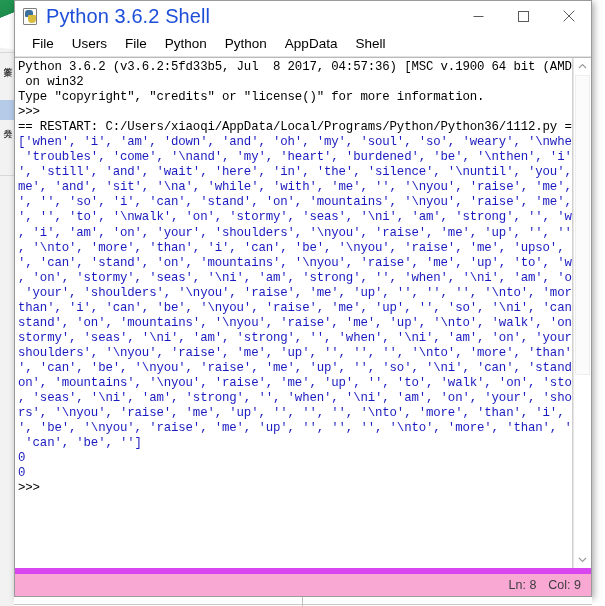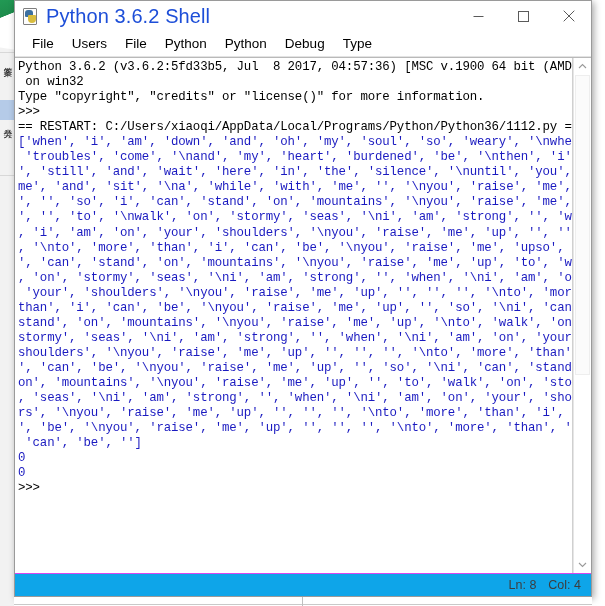--- a/index.html
+++ b/index.html
@@ -210,22 +210,22 @@
     height: 300px;
     background: #fbfbfb;
     border: 1px solid #eeeeee;
     box-sizing: border-box;
   }
 
   
   #statusbar {
     height: 22px;
     min-height: 22px;
-    background: #0ea5e9;
-    border-top: 1px solid #d946ef;
+    background: #f9a8d4;
+    border-top: 6px solid #d946ef;
     display: flex;
     align-items: center;
     justify-content: flex-end;
     padding-right: 10px;
     gap: 12px;
   }
   #statusbar .status-cell {
     font-size: 12.5px;
     color: #3d3d3d;
     white-space: nowrap;
@@ -302,22 +302,22 @@
         </div>
       </div>
     </div>
 
     <div id="menubar">
       <div class="menu-item">File</div>
       <div class="menu-item">Users</div>
       <div class="menu-item">File</div>
       <div class="menu-item">Python</div>
       <div class="menu-item">Python</div>
-      <div class="menu-item">Debug</div>
-      <div class="menu-item">Type</div>
+      <div class="menu-item">AppData</div>
+      <div class="menu-item">Shell</div>
     </div>
 
     <div id="body-area">
       <div id="text-pane">
         <div id="console"><span class="ln banner">Python 3.6.2 (v3.6.2:5fd33b5, Jul  8 2017, 04:57:36) [MSC v.1900 64 bit (AMD64)]</span><span class="ln banner"> on win32</span><span class="ln banner">Type "copyright", "credits" or "license()" for more information.</span><span class="ln prompt">&gt;&gt;&gt;</span><span class="ln restart">== RESTART: C:/Users/xiaoqi/AppData/Local/Programs/Python/Python36/1112.py ==</span><span class="ln out">['when', 'i', 'am', 'down', 'and', 'oh', 'my', 'soul', 'so', 'weary', '\nwhen',</span><span class="ln out"> 'troubles', 'come', '\nand', 'my', 'heart', 'burdened', 'be', '\nthen', 'i', 'am</span><span class="ln out">', 'still', 'and', 'wait', 'here', 'in', 'the', 'silence', '\nuntil', 'you', 'co</span><span class="ln out">me', 'and', 'sit', '\na', 'while', 'with', 'me', '', '\nyou', 'raise', 'me', 'up</span><span class="ln out">', '', 'so', 'i', 'can', 'stand', 'on', 'mountains', '\nyou', 'raise', 'me', 'up</span><span class="ln out">', '', 'to', '\nwalk', 'on', 'stormy', 'seas', '\ni', 'am', 'strong', '', 'when'</span><span class="ln out">, 'i', 'am', 'on', 'your', 'shoulders', '\nyou', 'raise', 'me', 'up', '', '', ''</span><span class="ln out">, '\nto', 'more', 'than', 'i', 'can', 'be', '\nyou', 'raise', 'me', 'upso', '\ni</span><span class="ln out">', 'can', 'stand', 'on', 'mountains', '\nyou', 'raise', 'me', 'up', 'to', 'walk'</span><span class="ln out">, 'on', 'stormy', 'seas', '\ni', 'am', 'strong', '', 'when', '\ni', 'am', 'on',</span><span class="ln out"> 'your', 'shoulders', '\nyou', 'raise', 'me', 'up', '', '', '', '\nto', 'more', '</span><span class="ln out">than', 'i', 'can', 'be', '\nyou', 'raise', 'me', 'up', '', 'so', '\ni', 'can', '</span><span class="ln out">stand', 'on', 'mountains', '\nyou', 'raise', 'me', 'up', '\nto', 'walk', 'on', '</span><span class="ln out">stormy', 'seas', '\ni', 'am', 'strong', '', 'when', '\ni', 'am', 'on', 'your', '</span><span class="ln out">shoulders', '\nyou', 'raise', 'me', 'up', '', '', '', '\nto', 'more', 'than', 'i</span><span class="ln out">', 'can', 'be', '\nyou', 'raise', 'me', 'up', '', 'so', '\ni', 'can', 'stand', '</span><span class="ln out">on', 'mountains', '\nyou', 'raise', 'me', 'up', '', 'to', 'walk', 'on', 'stormy'</span><span class="ln out">, 'seas', '\ni', 'am', 'strong', '', 'when', '\ni', 'am', 'on', 'your', 'shoulde</span><span class="ln out">rs', '\nyou', 'raise', 'me', 'up', '', '', '', '\nto', 'more', 'than', 'i', 'can</span><span class="ln out">', 'be', '\nyou', 'raise', 'me', 'up', '', '', '', '\nto', 'more', 'than', 'i',</span><span class="ln out"> 'can', 'be', '']</span><span class="ln out">0</span><span class="ln out">0</span><span class="ln prompt">&gt;&gt;&gt;</span></div>
       </div>
 
       <div id="vscroll">
         <div class="arrow">
           <svg width="9" height="7" viewBox="0 0 9 7" aria-hidden="true">
@@ -329,21 +329,21 @@
         <div class="arrow">
           <svg width="9" height="7" viewBox="0 0 9 7" aria-hidden="true">
             <polyline points="1,2 4.5,5.5 8,2" fill="none" stroke="#9a9a9a" stroke-width="1.1"></polyline>
           </svg>
         </div>
       </div>
     </div>
 
     <div id="statusbar">
       <div class="status-cell">Ln: 8</div>
-      <div class="status-cell">Col: 4</div>
+      <div class="status-cell">Col: 9</div>
     </div>
   </div>
 
   <div id="bottom-strip">
     <div class="edge"></div>
     <div class="tick"></div>
   </div>
 
 </div>
 

